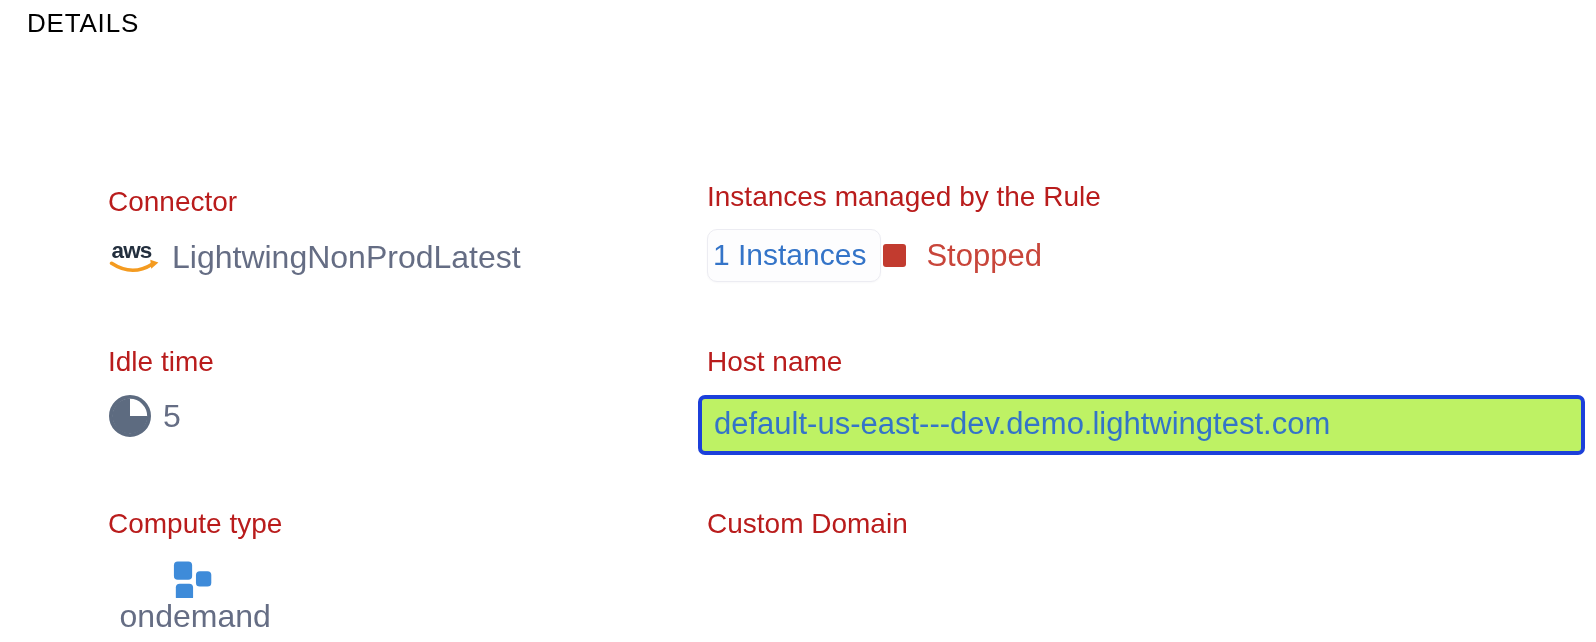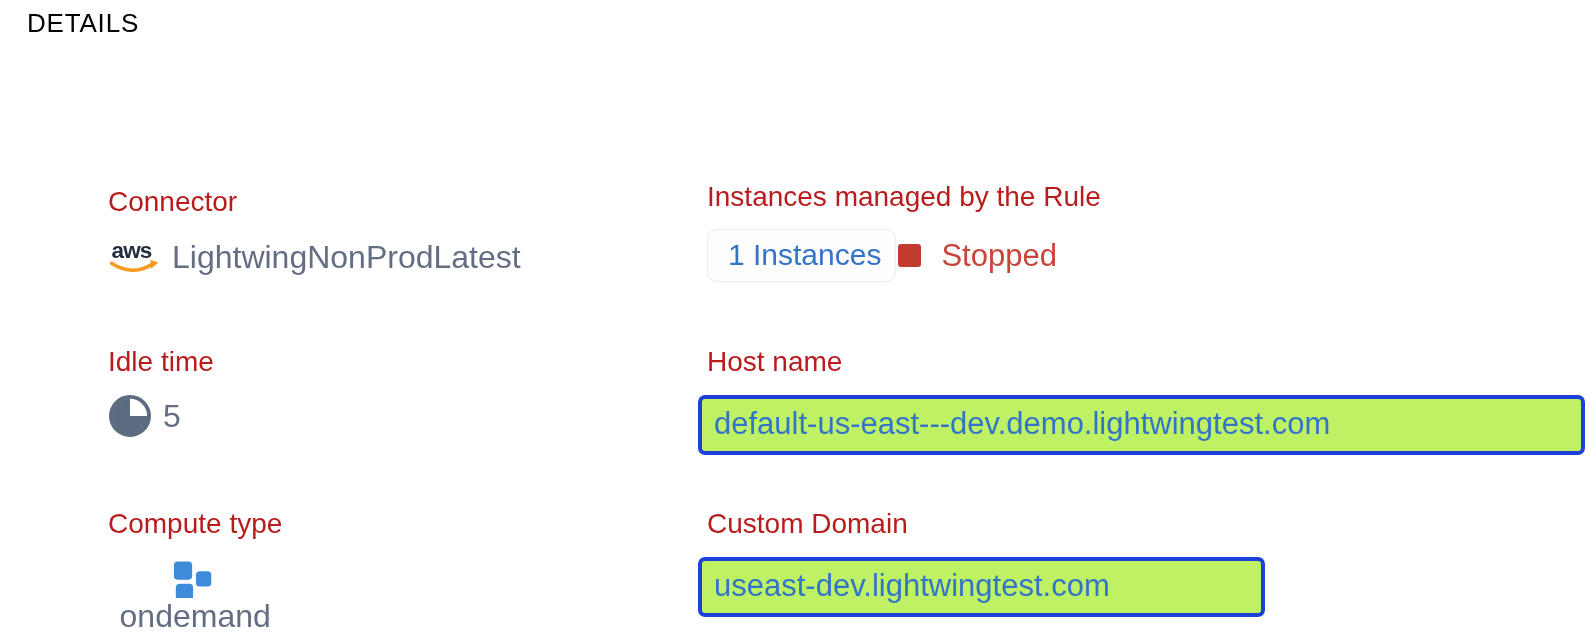--- a/index.html
+++ b/index.html
@@ -50,21 +50,21 @@
   .aws-icon { width: 54px; height: 42px; flex: 0 0 auto; }
 
   
   .f-instances .value-row { margin-top: 14px; }
   .instances-chip {
     display: inline-block;
     background: #fdfdfe;
     border: 1px solid #ececf2;
     border-radius: 10px;
     box-shadow: 0 1px 2px rgba(40,41,61,0.03);
-    padding: 8px 14px 9px 20px;
+    padding: 8px 14px 9px 5px;
     font-size: 30px;
     color: #3474c8;
     cursor: pointer;
     white-space: nowrap;
   }
   .status-square {
     width: 23px; height: 23px;
     background: #c23b2f;
     border-radius: 3px;
     margin-left: 2px;
@@ -152,14 +152,13 @@
       <rect x="1" y="5" width="9.5" height="9.5" rx="2" fill="#3e8bd9"></rect>
       <rect x="12.5" y="10" width="8" height="8" rx="2" fill="#3e8bd9"></rect>
       <rect x="2" y="16.5" width="9" height="9" rx="2" fill="#3e8bd9"></rect>
     </svg>
     <span class="value-text">ondemand</span>
   </div>
 </section>
 
 <section class="field f-customdomain">
   <div class="label">Custom Domain</div>
-  <a class="domain-box custom-box">useast-dev.lightwingtest.com</a>
 </section>
 
 </body></html>

